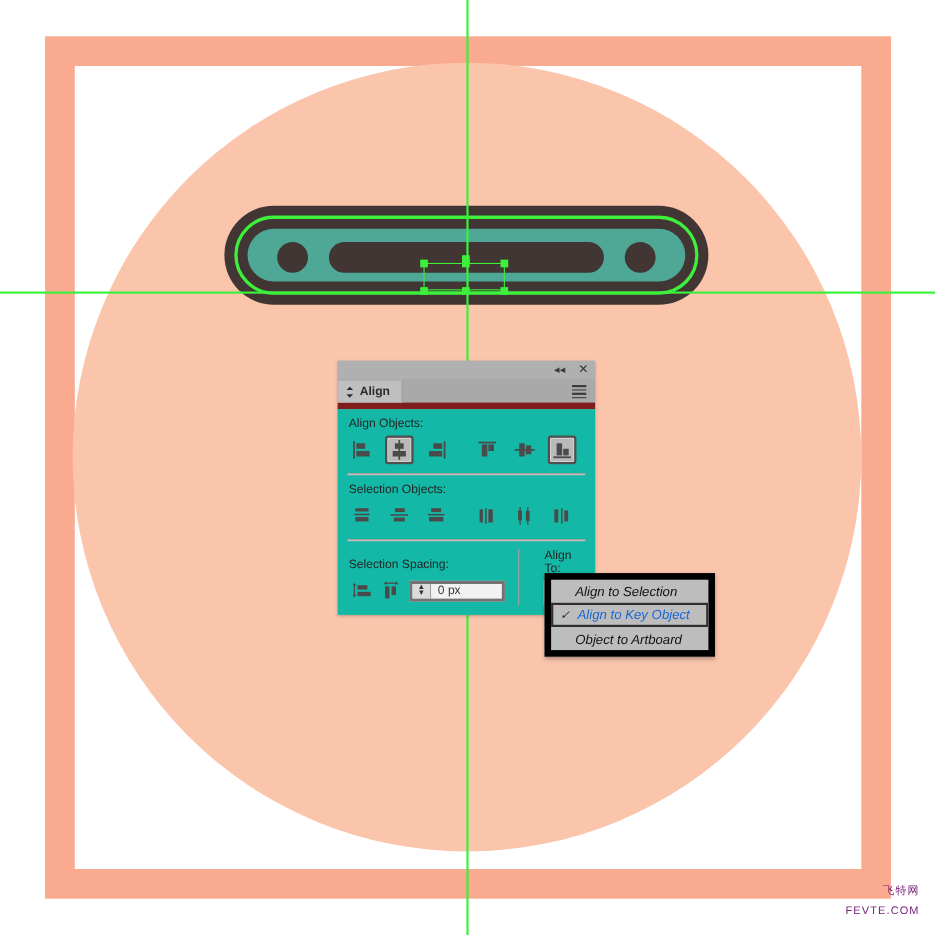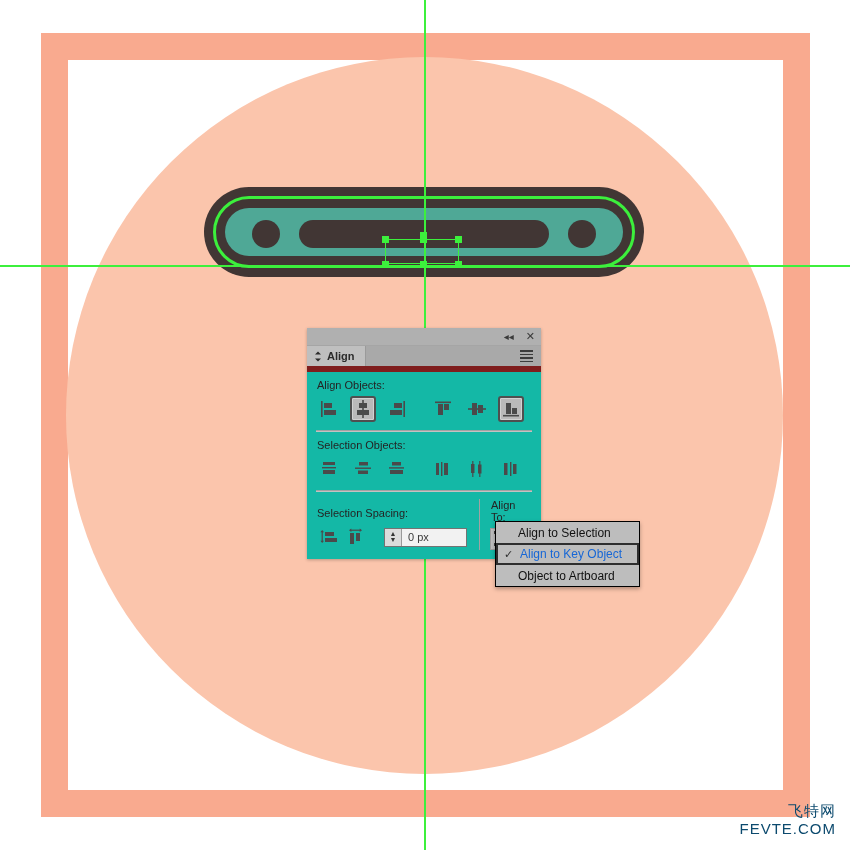--- a/index.html
+++ b/index.html
@@ -115,67 +115,68 @@
     background:#b9b9b9;
     box-shadow:inset 0 0 0 1px #d2d2d2;
   }
   .ibtn svg{display:block;}
 
   .divider{height:1px;background:#a2a2a2;border-bottom:1px solid #c2c2c2;margin:8px 0 7px 0;}
 
   .bottom-row{display:flex;align-items:flex-end;}
   .spacing-col{flex:0 0 auto;}
   .alignto-col{
-    margin-left:12px;padding-left:10px;
+    margin-left:12px;padding-left:22px;
     border-left:1px solid #a2a2a2;
     display:flex;flex-direction:column;
   }
   .stepper{
-    display:flex;align-items:stretch;height:19px;margin-left:16px;
-    border:1px solid #737373;background:#f2f2f2;box-sizing:border-box;justify-content:center;
+    display:flex;align-items:stretch;height:19px;margin-left:4px;
+    border:3px solid #737373;background:#f2f2f2;box-sizing:border-box;justify-content:center;
   }
   .stepper-arrows{
     width:16px;display:flex;flex-direction:column;align-items:center;justify-content:center;
     background:#dcdcdc;border-right:1px solid #9a9a9a;font-size:7px;color:#333;line-height:6px;
   }
   .stepper-val{
     width:58px;display:flex;align-items:center;padding-left:6px;
     font-size:11px;color:#3a3a3a;background:#f2f2f2;
   }
   .alignto-btn{
     width:36px;height:22px;background:#bdbdbd;border:1px solid #9c9c9c;
     display:flex;align-items:center;justify-content:center;gap:1px;cursor:pointer;
     box-sizing:border-box;
   }
 
   
   .menu{
     position:absolute;left:495px;top:521px;width:143px;
-    background:#bdbdbd;border:1px solid #000000;
+    background:#bdbdbd;border:6px solid #000000;
     font-size:12px;color:#111;
     box-shadow:0 2px 4px rgba(0,0,0,.3);
+    font-style:italic;
   }
   .menu-item{
     height:21px;display:flex;align-items:center;
     padding-left:22px;position:relative;cursor:pointer;
     box-sizing:border-box;
   }
   .menu-item.active{
     border:2px solid #2e2e2e;color:#1767d6;background:#bdbdbd;
     box-sizing:border-box;height:22px;
   }
   .menu-check{
     position:absolute;left:6px;top:50%;transform:translateY(-50%);
     font-size:11px;color:#2e2e2e;
   }
 
   
   .watermark{
     position:absolute;right:14px;bottom:12px;text-align:right;
-    color:#0c4a6e;font-size:15px;line-height:18px;letter-spacing:1px;
+    color:#701a75;font-size:10px;line-height:18px;letter-spacing:1px;
   }
 </style>
 </head>
 <body>
 
 <div class="canvas">
 
   <div class="frame-border"></div>
   <div class="frame-inner"></div>
   <div class="big-circle"></div>

